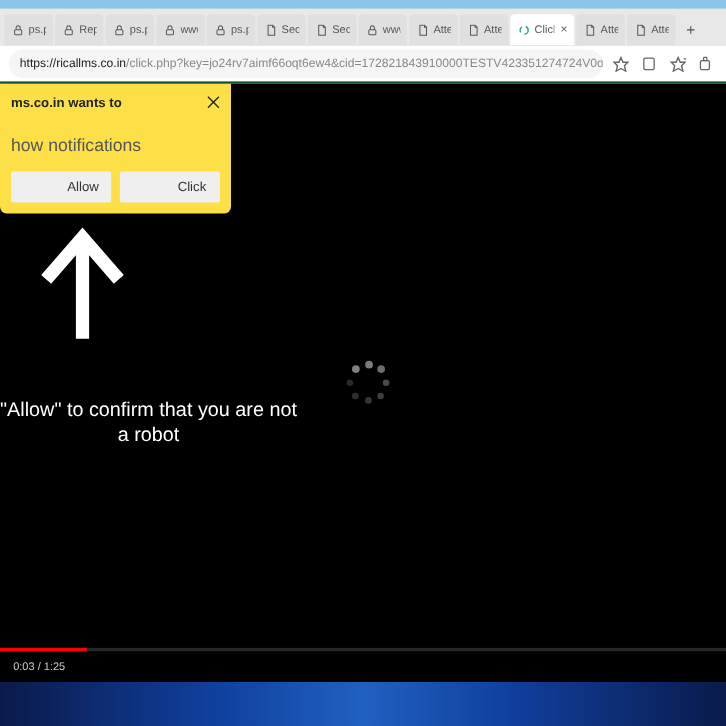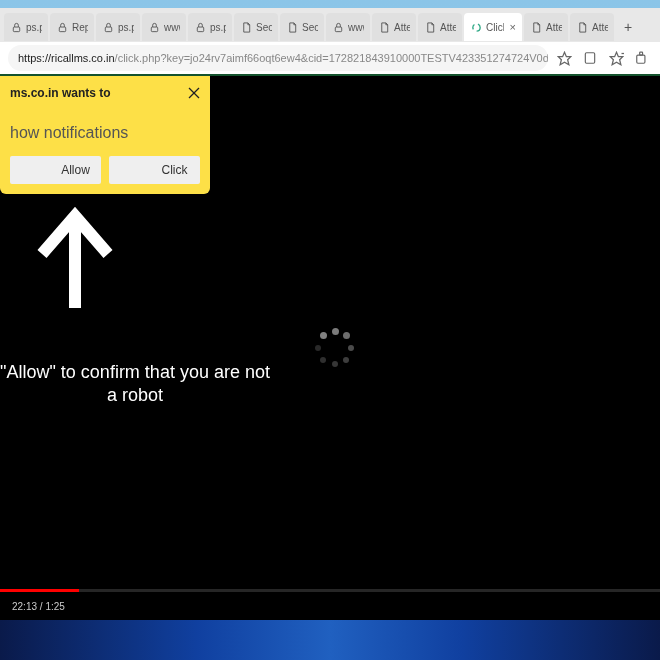--- a/index.html
+++ b/index.html
@@ -426,20 +426,20 @@
       <div class="spinner-dot" style="top:29px;left:5px;opacity:.35"></div>
       <div class="spinner-dot" style="top:17px;left:0;opacity:.3"></div>
       <div class="spinner-dot" style="top:4px;left:5px;opacity:.95;width:7px;height:7px"></div>
     </div>
 
     <div class="progress-bar">
       <div class="progress-fill"></div>
     </div>
     <div class="video-controls">
       <span class="vc-time">
-        <span>22:13</span> / <span>1:25</span>
+        <span>0:03</span> / <span>1:25</span>
       </span>
     </div>
 
   </div>
 </div>
 
 <div class="taskbar"></div>
 
 </body></html>

